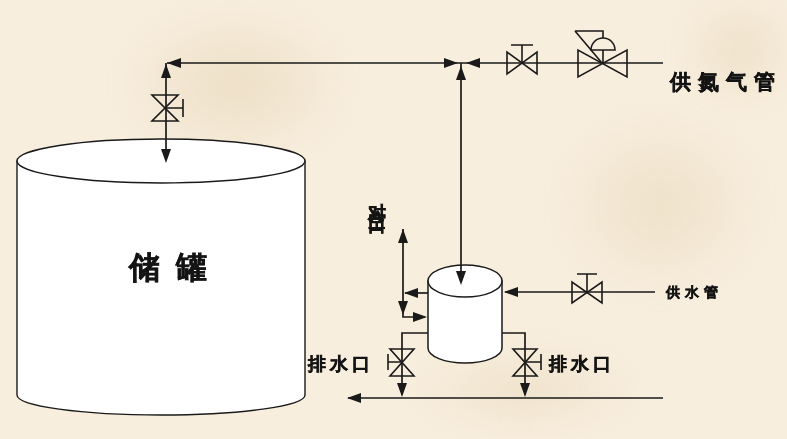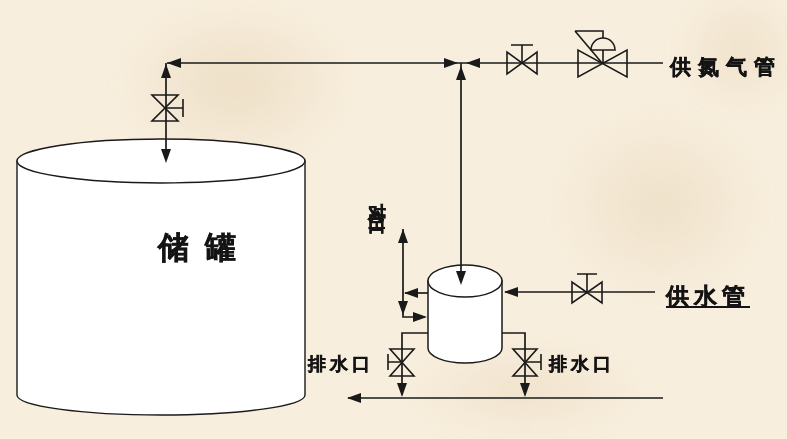--- a/index.html
+++ b/index.html
@@ -36,23 +36,23 @@
   }
 
   .label {
     position: absolute;
     color: #141414;
     font-weight: 700;
     line-height: 1;
     white-space: nowrap;
     -webkit-text-stroke: 0.5px #141414;
   }
-  .label-tank      { left: 129px; top: 232px; font-size: 31px; letter-spacing: 16px; margin-left: 29px; }
-  .label-nitrogen  { left: 670px; top: 57px;  font-size: 21px; letter-spacing: 7px;  }
-  .label-water     { left: 666px; top: 285px; font-size: 23px; letter-spacing: 5px; text-decoration: underline;  }
+  .label-tank      { left: 129px; top: 252px; font-size: 31px; letter-spacing: 16px; }
+  .label-nitrogen  { left: 670px; top: 72px;  font-size: 21px; letter-spacing: 7px;  }
+  .label-water     { left: 666px; top: 285px; font-size: 14px; letter-spacing: 5px;  }
   .label-sewage    { left: 664px; top: 395px; font-size: 20px; letter-spacing: 4px;  }
   .label-drain-l   { left: 308px; top: 355px; font-size: 18px; letter-spacing: 4px;  }
   .label-drain-r   { left: 549px; top: 355px; font-size: 18px; letter-spacing: 4px;  }
   .label-vent      { left: 368px; top: 188px; font-size: 18px; letter-spacing: 8px;
                      writing-mode: vertical-rl; text-orientation: upright; }
 </style>
 </head>
 <body>
 
 <div class="stage">

